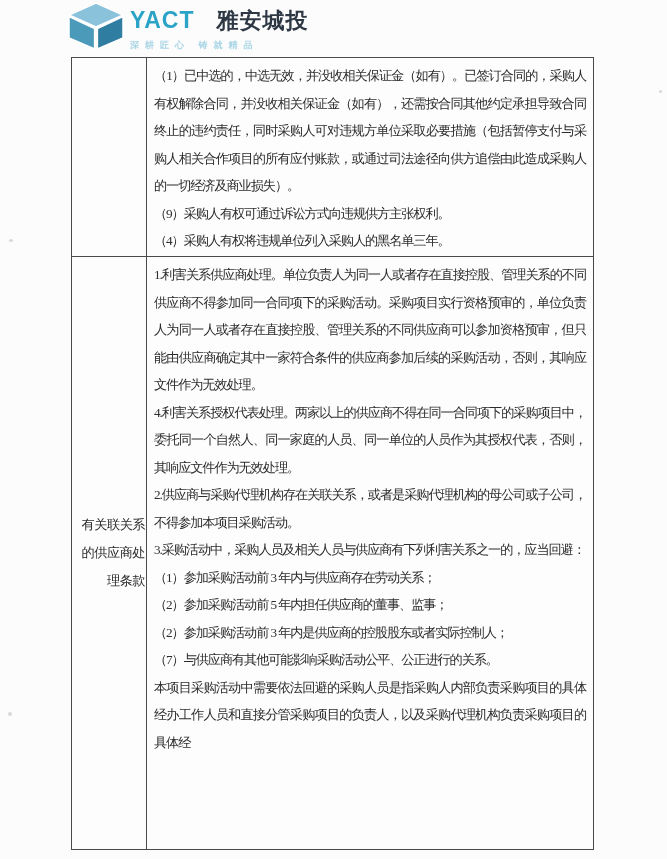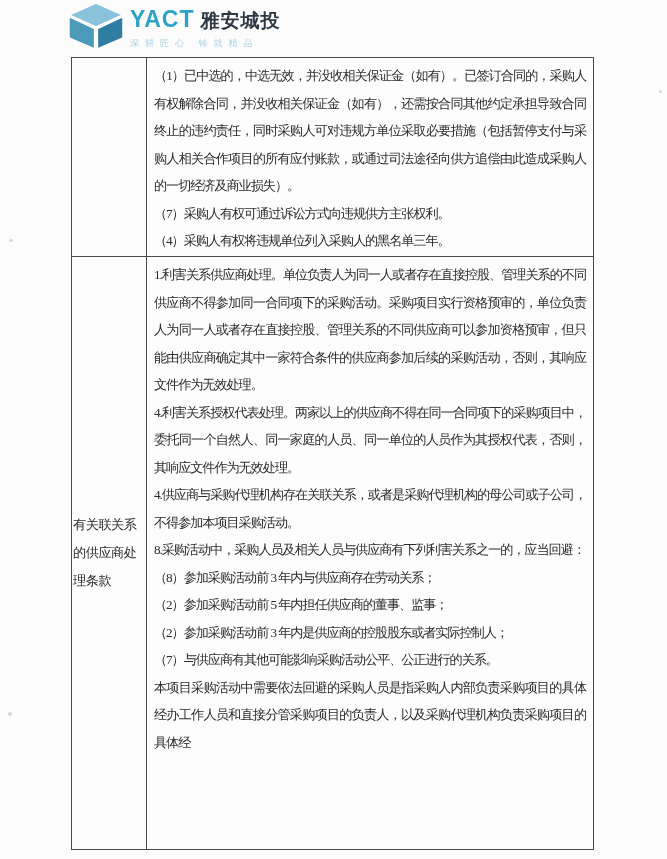--- a/index.html
+++ b/index.html
@@ -42,30 +42,31 @@
   }
   .brand-en {
     font-family: "Liberation Sans", sans-serif;
     font-weight: bold;
     font-size: 23px;
     letter-spacing: 1px;
   }
   .brand-cn {
     font-family: "Liberation Sans", sans-serif;
     font-weight: bold;
-    font-size: 19px;
-    margin-left: 6px;
+    font-size: 22px;
+    margin-left: 22px;
     letter-spacing: 1px;
   }
   .brand-tagline {
     font-family: "Liberation Sans", sans-serif;
     font-size: 9px;
     letter-spacing: 6px;
     margin-top: 3px;
     white-space: nowrap;
+    font-weight: bold;
   }
 
   
   .doc-table {
     position: absolute;
     left: 71px;
     top: 57px;
     width: 521px;
     height: 791px;
     border: 1.5px solid #4a4a4a;
@@ -86,21 +87,21 @@
   .t-row.second {
     flex: 1;
   }
   .cell-label {
     width: 72px;
     flex: none;
     border-right: 1.5px solid #4a4a4a;
     display: flex;
     align-items: center;
     justify-content: center;
-    text-align: left;
+    text-align: right;
     padding: 2px 1px;
     overflow: hidden;
   }
   .cell-content {
     flex: 1;
     padding: 4px 7px 4px 7px;
     overflow: hidden;
   }
   .label-text {
     font-size: 13.2px;
@@ -156,35 +157,35 @@
   </div>
 
   <div class="doc-table">
 
     <div class="t-row first">
       <div class="cell-label">
         <div class="label-text"></div>
       </div>
       <div class="cell-content">
         <p class="para">（1）已中选的，中选无效，并没收相关保证金（如有）。已签订合同的，采购人有权解除合同，并没收相关保证金（如有），还需按合同其他约定承担导致合同终止的违约责任，同时采购人可对违规方单位采取必要措施（包括暂停支付与采购人相关合作项目的所有应付账款，或通过司法途径向供方追偿由此造成采购人的一切经济及商业损失）。</p>
-        <p class="para">（7）采购人有权可通过诉讼方式向违规供方主张权利。</p>
+        <p class="para">（9）采购人有权可通过诉讼方式向违规供方主张权利。</p>
         <p class="para">（4）采购人有权将违规单位列入采购人的黑名单三年。</p>
       </div>
     </div>
 
     <div class="t-row second">
       <div class="cell-label">
         <div class="label-text">有关联关系的供应商处理条款</div>
       </div>
       <div class="cell-content">
         <p class="para">1.利害关系供应商处理。单位负责人为同一人或者存在直接控股、管理关系的不同供应商不得参加同一合同项下的采购活动。采购项目实行资格预审的，单位负责人为同一人或者存在直接控股、管理关系的不同供应商可以参加资格预审，但只能由供应商确定其中一家符合条件的供应商参加后续的采购活动，否则，其响应文件作为无效处理。</p>
         <p class="para">4.利害关系授权代表处理。两家以上的供应商不得在同一合同项下的采购项目中，委托同一个自然人、同一家庭的人员、同一单位的人员作为其授权代表，否则，其响应文件作为无效处理。</p>
-        <p class="para">4.供应商与采购代理机构存在关联关系，或者是采购代理机构的母公司或子公司，不得参加本项目采购活动。</p>
-        <p class="para">8.采购活动中，采购人员及相关人员与供应商有下列利害关系之一的，应当回避：</p>
-        <p class="para">（8）参加采购活动前 3 年内与供应商存在劳动关系；</p>
+        <p class="para">2.供应商与采购代理机构存在关联关系，或者是采购代理机构的母公司或子公司，不得参加本项目采购活动。</p>
+        <p class="para">3.采购活动中，采购人员及相关人员与供应商有下列利害关系之一的，应当回避：</p>
+        <p class="para">（1）参加采购活动前 3 年内与供应商存在劳动关系；</p>
         <p class="para">（2）参加采购活动前 5 年内担任供应商的董事、监事；</p>
         <p class="para">（2）参加采购活动前 3 年内是供应商的控股股东或者实际控制人；</p>
         <p class="para">（7）与供应商有其他可能影响采购活动公平、公正进行的关系。</p>
         <p class="para">本项目采购活动中需要依法回避的采购人员是指采购人内部负责采购项目的具体经办工作人员和直接分管采购项目的负责人，以及采购代理机构负责采购项目的具体经</p>
       </div>
     </div>
 
   </div>
 </div>
 

